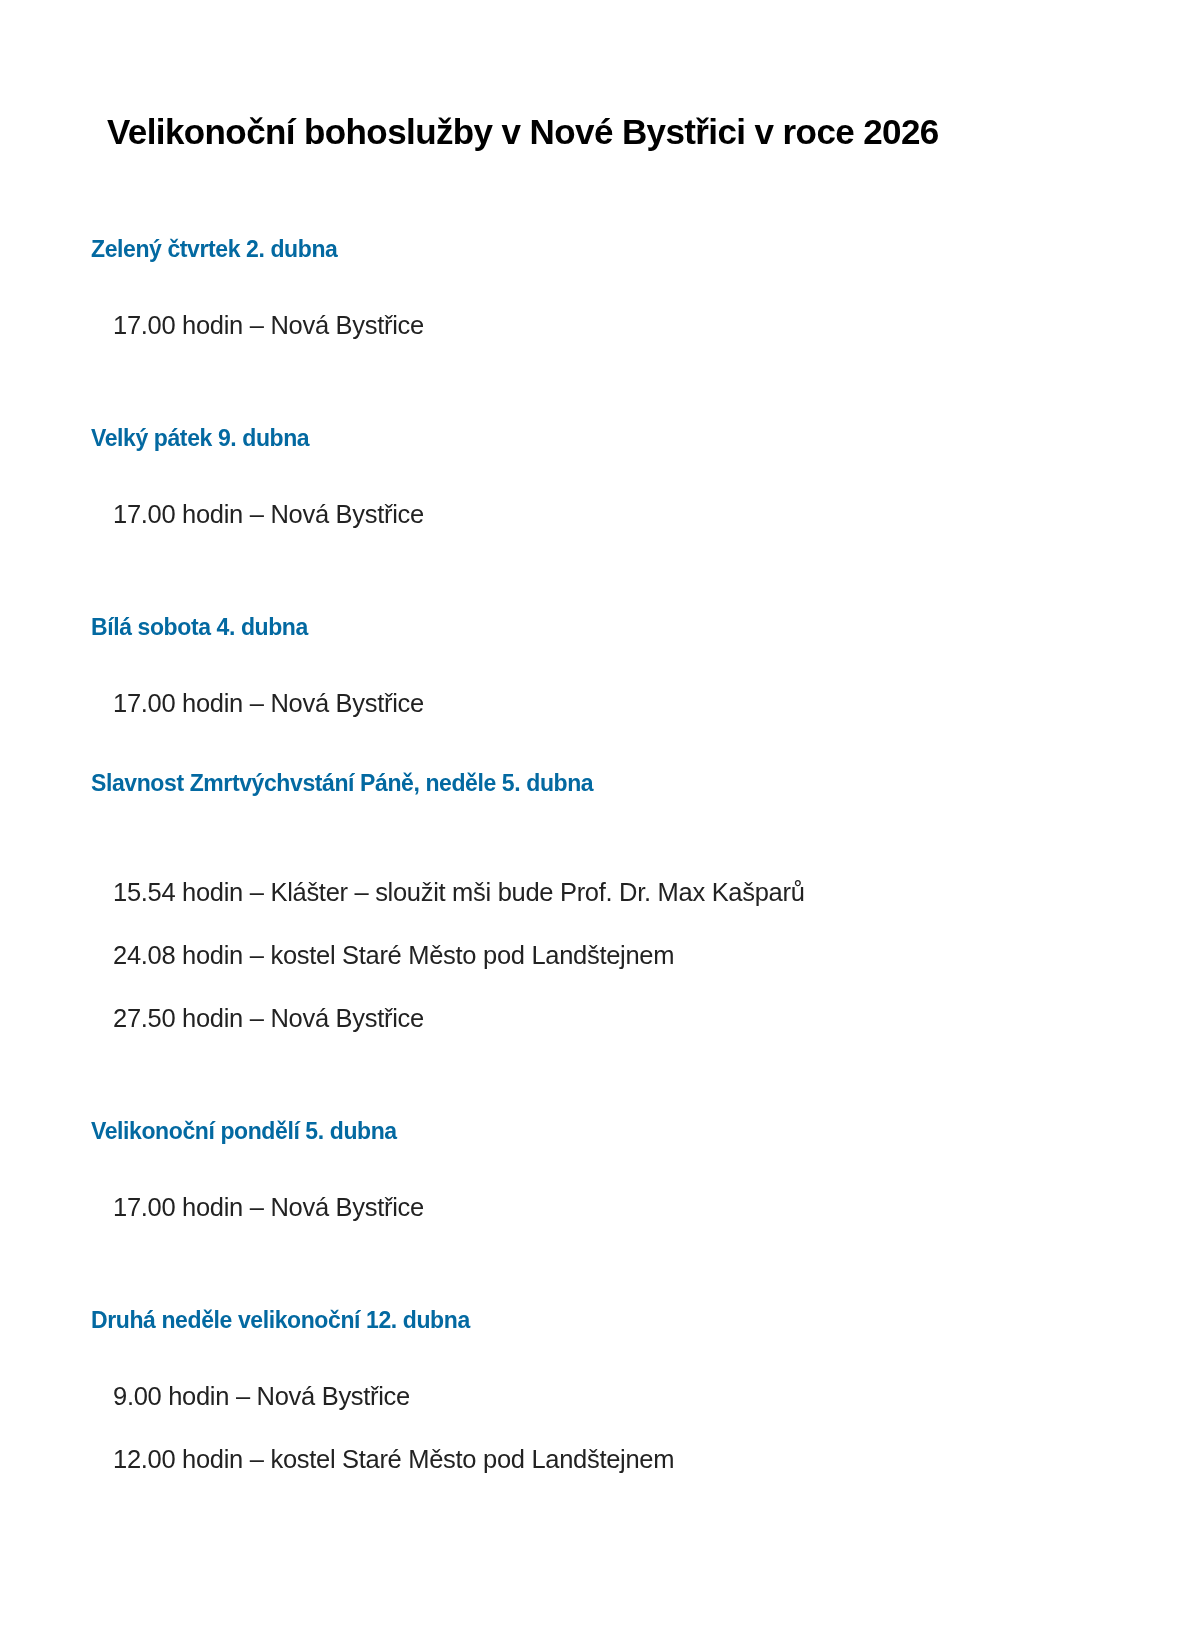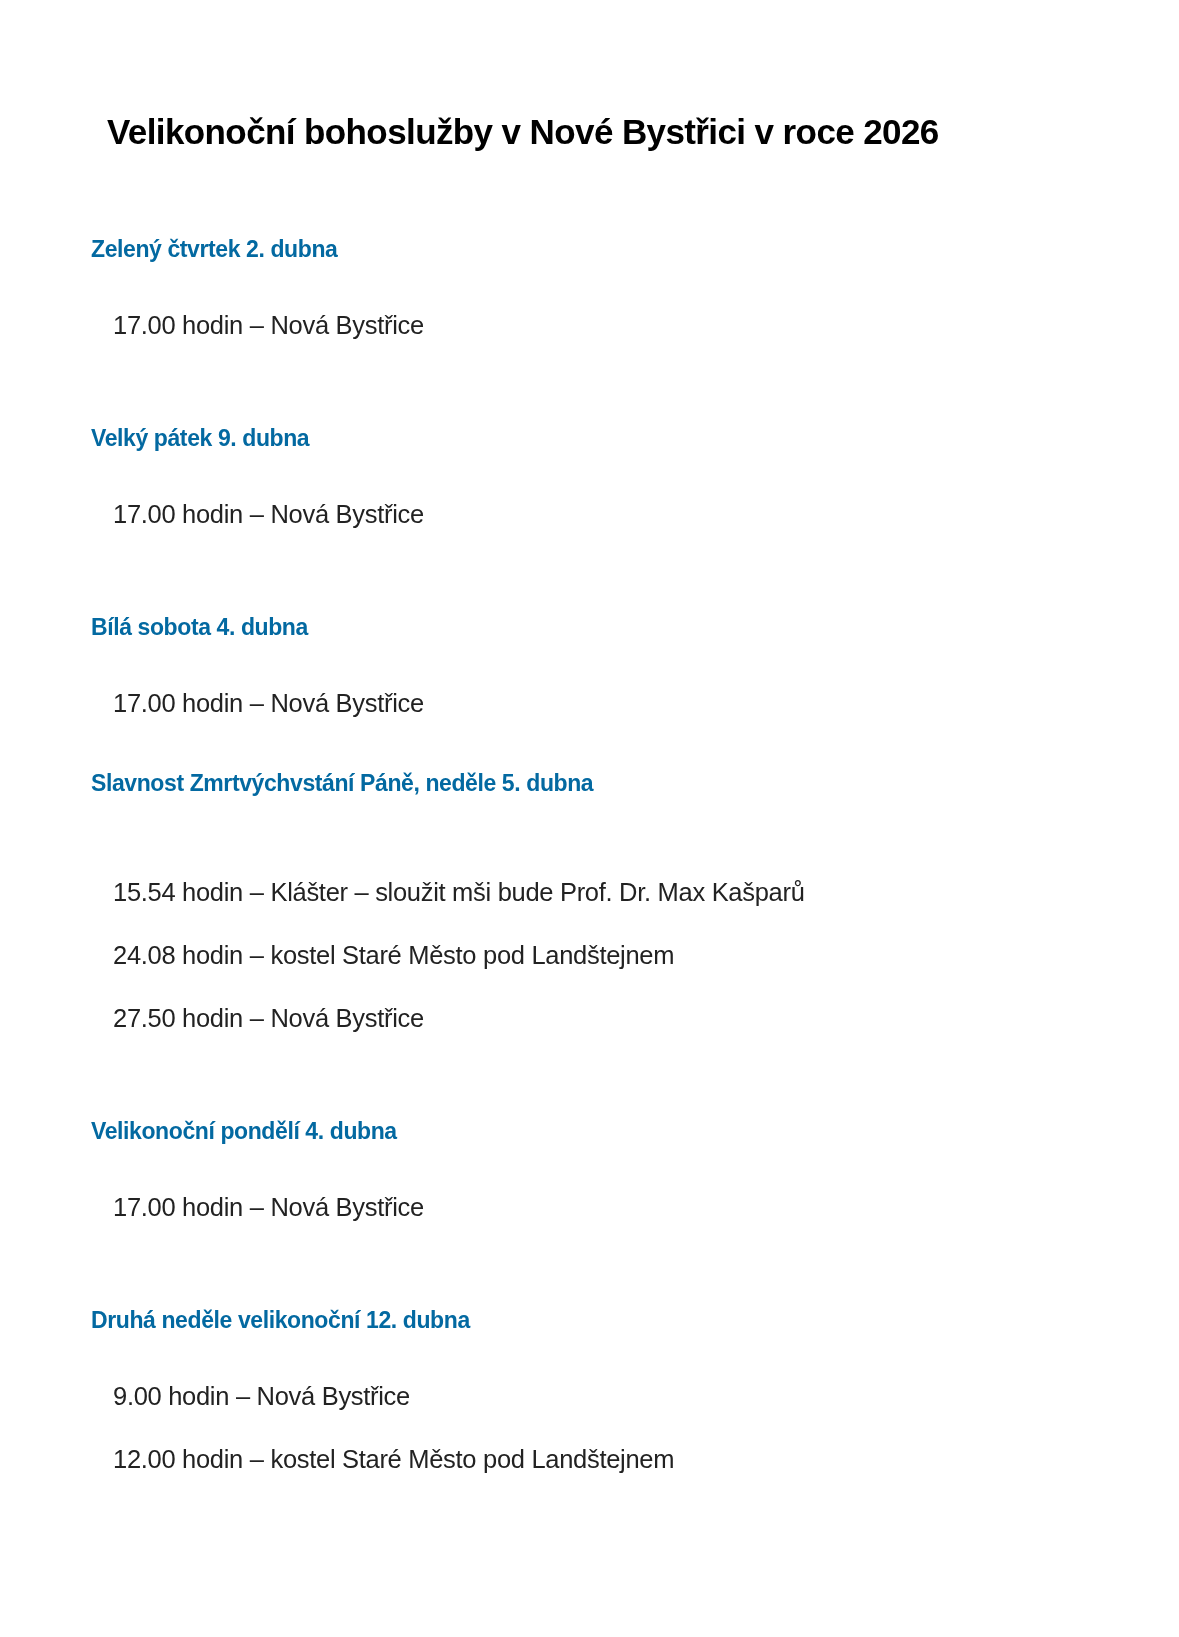--- a/index.html
+++ b/index.html
@@ -42,21 +42,21 @@
 </div>
 
 <div>
   <h2 class="heading" style="top:770px">Slavnost Zmrtvýchvstání Páně, neděle 5. dubna</h2>
   <p class="line" style="top:866px">15.54 hodin – Klášter – sloužit mši bude Prof. Dr. Max Kašparů</p>
   <p class="line" style="top:929px">24.08 hodin – kostel Staré Město pod Landštejnem</p>
   <p class="line" style="top:992px">27.50 hodin – Nová Bystřice</p>
 </div>
 
 <div>
-  <h2 class="heading" style="top:1118px">Velikonoční pondělí 4. dubna</h2>
+  <h2 class="heading" style="top:1118px">Velikonoční pondělí 5. dubna</h2>
   <p class="line" style="top:1181px">17.00 hodin – Nová Bystřice</p>
 </div>
 
 <div>
   <h2 class="heading" style="top:1307px">Druhá neděle velikonoční 12. dubna</h2>
   <p class="line" style="top:1370px">9.00 hodin – Nová Bystřice</p>
   <p class="line" style="top:1433px">12.00 hodin – kostel Staré Město pod Landštejnem</p>
 </div>
 
 </body></html>

